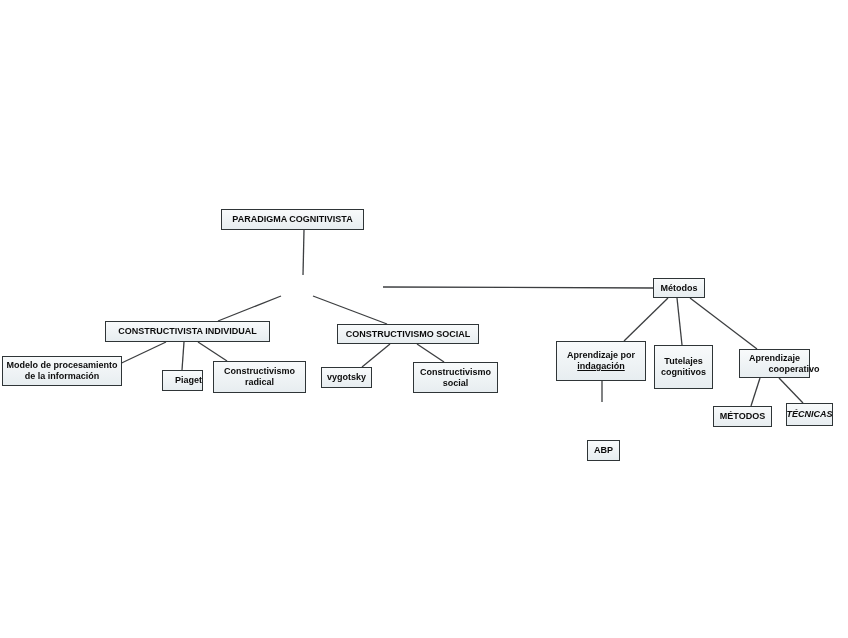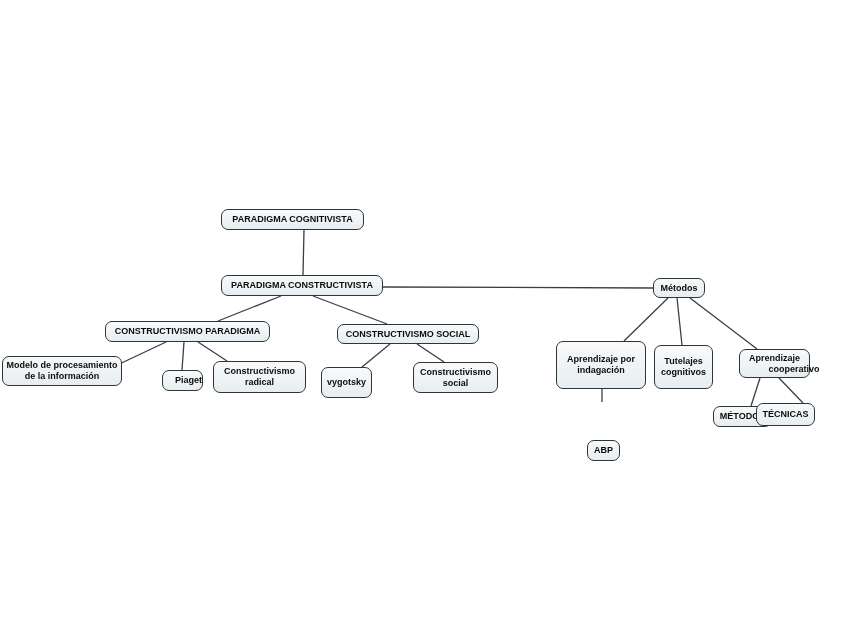--- a/index.html
+++ b/index.html
@@ -17,21 +17,21 @@
   }
   .edge-layer {
     position: absolute;
     left: 0; top: 0;
     width: 100%; height: 100%;
   }
   .node {
     position: absolute;
     box-sizing: border-box;
     border: 1.5px solid #2f3537;
-    border-radius: 7px;
+    border-radius: 0;
     background: linear-gradient(180deg, #f8fafb 0%, #e7edf0 100%);
     display: flex;
     flex-direction: column;
     align-items: center;
     justify-content: center;
     text-align: center;
     cursor: default;
   }
   .node .label-line {
     font-size: 9px;
@@ -60,64 +60,61 @@
       <line x1="677" y1="298" x2="682" y2="345" stroke="#3c3e40" stroke-width="1.3"></line>
       <line x1="690" y1="298" x2="757" y2="349" stroke="#3c3e40" stroke-width="1.3"></line>
       <line x1="602" y1="373" x2="602" y2="402" stroke="#3c3e40" stroke-width="1.3"></line>
       <line x1="760" y1="378" x2="751" y2="406" stroke="#3c3e40" stroke-width="1.3"></line>
       <line x1="779" y1="378" x2="803" y2="403" stroke="#3c3e40" stroke-width="1.3"></line>
     </svg>
 
 <div class="node" style="left: 221px; top: 209px; width: 143px; height: 21px; border-color: rgb(47, 53, 55); background: linear-gradient(rgb(248, 250, 251) 0%, rgb(231, 237, 240) 100%);">
       <div class="label-line" style="color: rgb(12, 12, 12);">PARADIGMA COGNITIVISTA</div>
     </div>
-    <div class="node" style="left: 221px; top: 275px; width: 162px; height: 21px; border-color: rgb(47, 53, 55); background: linear-gradient(rgb(248, 250, 251) 0%, rgb(231, 237, 240) 100%);">
-      <div class="label-line" style="color: rgb(12, 12, 12);">PARADIGMA CONSTRUCTIVISTA</div>
-    </div>
     <div class="node" style="left: 105px; top: 321px; width: 165px; height: 21px; border-color: rgb(47, 53, 55); background: linear-gradient(rgb(248, 250, 251) 0%, rgb(231, 237, 240) 100%);">
-      <div class="label-line" style="color: rgb(12, 12, 12);">CONSTRUCTIVISMO PARADIGMA</div>
+      <div class="label-line" style="color: rgb(12, 12, 12);">CONSTRUCTIVISTA INDIVIDUAL</div>
     </div>
     <div class="node" style="left: 337px; top: 324px; width: 142px; height: 20px; border-color: rgb(47, 53, 55); background: linear-gradient(rgb(248, 250, 251) 0%, rgb(231, 237, 240) 100%);">
       <div class="label-line" style="color: rgb(12, 12, 12);">CONSTRUCTIVISMO SOCIAL</div>
     </div>
     <div class="node" style="left: 653px; top: 278px; width: 52px; height: 20px; border-color: rgb(47, 53, 55); background: linear-gradient(rgb(248, 250, 251) 0%, rgb(231, 237, 240) 100%);">
       <div class="label-line" style="color: rgb(12, 12, 12);">Métodos</div>
     </div>
     <div class="node" style="left: 2px; top: 356px; width: 120px; height: 30px; border-color: rgb(47, 53, 55); background: linear-gradient(rgb(248, 250, 251) 0%, rgb(231, 237, 240) 100%);">
       <div class="label-line" style="color: rgb(12, 12, 12);">Modelo de procesamiento</div>
       <div class="label-line" style="color: rgb(12, 12, 12);">de la información</div>
     </div>
     <div class="node" style="left: 162px; top: 370px; width: 41px; height: 21px; border-color: rgb(47, 53, 55); background: linear-gradient(rgb(248, 250, 251) 0%, rgb(231, 237, 240) 100%);">
       <div class="label-line" style="color: rgb(12, 12, 12); margin-left: 12px;">Piaget</div>
     </div>
     <div class="node" style="left: 213px; top: 361px; width: 93px; height: 32px; border-color: rgb(47, 53, 55); background: linear-gradient(rgb(248, 250, 251) 0%, rgb(231, 237, 240) 100%);">
       <div class="label-line" style="color: rgb(12, 12, 12);">Constructivismo</div>
       <div class="label-line" style="color: rgb(12, 12, 12); text-align: right;">radical</div>
     </div>
-    <div class="node" style="left: 321px; top: 367px; width: 51px; height: 31px; border-color: rgb(47, 53, 55); background: linear-gradient(rgb(248, 250, 251) 0%, rgb(231, 237, 240) 100%);">
+    <div class="node" style="left: 321px; top: 367px; width: 51px; height: 21px; border-color: rgb(47, 53, 55); background: linear-gradient(rgb(248, 250, 251) 0%, rgb(231, 237, 240) 100%);">
       <div class="label-line" style="color: rgb(12, 12, 12);">vygotsky</div>
     </div>
     <div class="node" style="left: 413px; top: 362px; width: 85px; height: 31px; border-color: rgb(47, 53, 55); background: linear-gradient(rgb(248, 250, 251) 0%, rgb(231, 237, 240) 100%);">
       <div class="label-line" style="color: rgb(12, 12, 12);">Constructivismo</div>
       <div class="label-line" style="color: rgb(12, 12, 12);">social</div>
     </div>
-    <div class="node" style="left: 556px; top: 341px; width: 90px; height: 48px; border-color: rgb(47, 53, 55); background: linear-gradient(rgb(248, 250, 251) 0%, rgb(231, 237, 240) 100%);">
+    <div class="node" style="left: 556px; top: 341px; width: 90px; height: 40px; border-color: rgb(47, 53, 55); background: linear-gradient(rgb(248, 250, 251) 0%, rgb(231, 237, 240) 100%);">
       <div class="label-line" style="color: rgb(12, 12, 12);">Aprendizaje por</div>
-      <div class="label-line" style="color: rgb(12, 12, 12);">indagación</div>
+      <div class="label-line" style="color: rgb(12, 12, 12); text-decoration: underline;">indagación</div>
     </div>
     <div class="node" style="left: 654px; top: 345px; width: 59px; height: 44px; border-color: rgb(47, 53, 55); background: linear-gradient(rgb(248, 250, 251) 0%, rgb(231, 237, 240) 100%);">
       <div class="label-line" style="color: rgb(12, 12, 12);">Tutelajes</div>
       <div class="label-line" style="color: rgb(12, 12, 12);">cognitivos</div>
     </div>
     <div class="node" style="left: 739px; top: 349px; width: 71px; height: 29px; border-color: rgb(47, 53, 55); background: linear-gradient(rgb(248, 250, 251) 0%, rgb(231, 237, 240) 100%);">
       <div class="label-line" style="color: rgb(12, 12, 12);">Aprendizaje</div>
       <div class="label-line" style="color: rgb(12, 12, 12); margin-left: 39px;">cooperativo</div>
     </div>
     <div class="node" style="left: 587px; top: 402px; width: 33px; height: 21px; border-color: rgb(47, 53, 55); background: linear-gradient(rgb(248, 250, 251) 0%, rgb(231, 237, 240) 100%); margin-top: 38px;">
       <div class="label-line" style="color: rgb(12, 12, 12);">ABP</div>
     </div>
     <div class="node" style="left: 713px; top: 406px; width: 59px; height: 21px; border-color: rgb(47, 53, 55); background: linear-gradient(rgb(248, 250, 251) 0%, rgb(231, 237, 240) 100%);">
       <div class="label-line" style="color: rgb(12, 12, 12);">MÉTODOS</div>
     </div>
-    <div class="node" style="left: 756px; top: 403px; width: 59px; height: 23px; border-color: rgb(47, 53, 55); background: linear-gradient(rgb(248, 250, 251) 0%, rgb(231, 237, 240) 100%);">
+    <div class="node" style="left: 786px; top: 403px; width: 47px; height: 23px; border-color: rgb(47, 53, 55); background: linear-gradient(rgb(248, 250, 251) 0%, rgb(231, 237, 240) 100%); font-style: italic;">
       <div class="label-line" style="color: rgb(12, 12, 12);">TÉCNICAS</div>
     </div>
   </div>
 
 </body></html>

